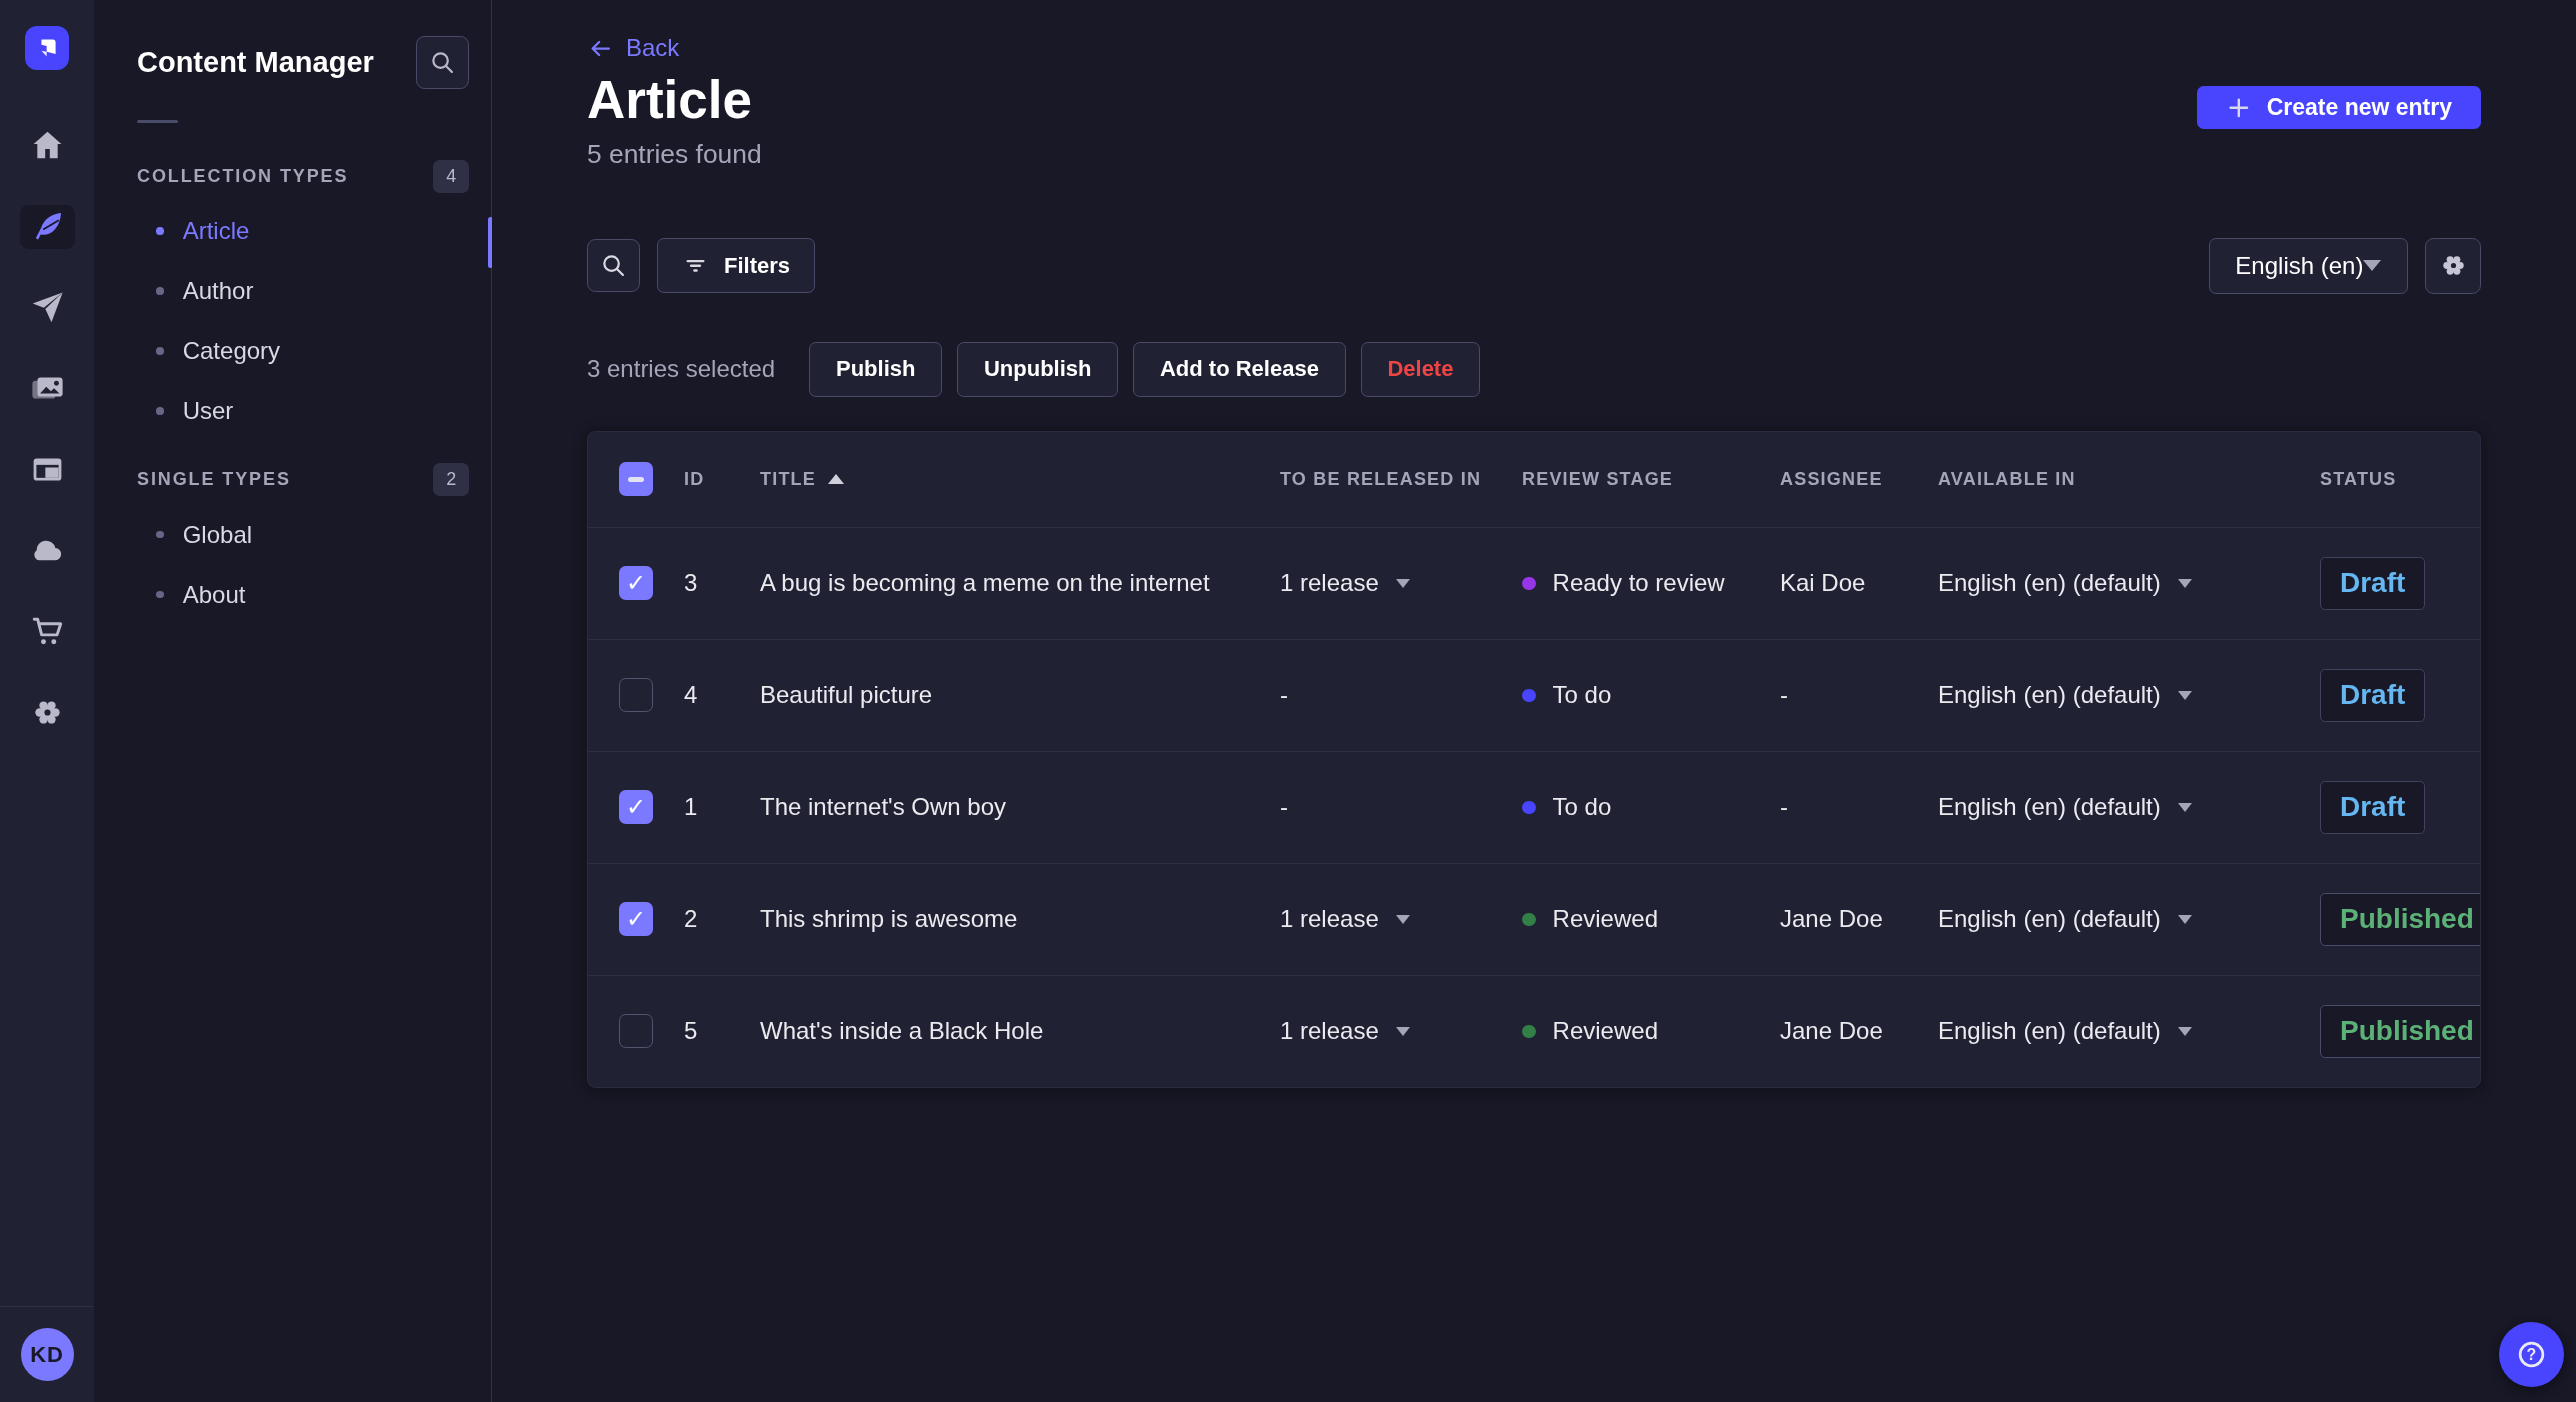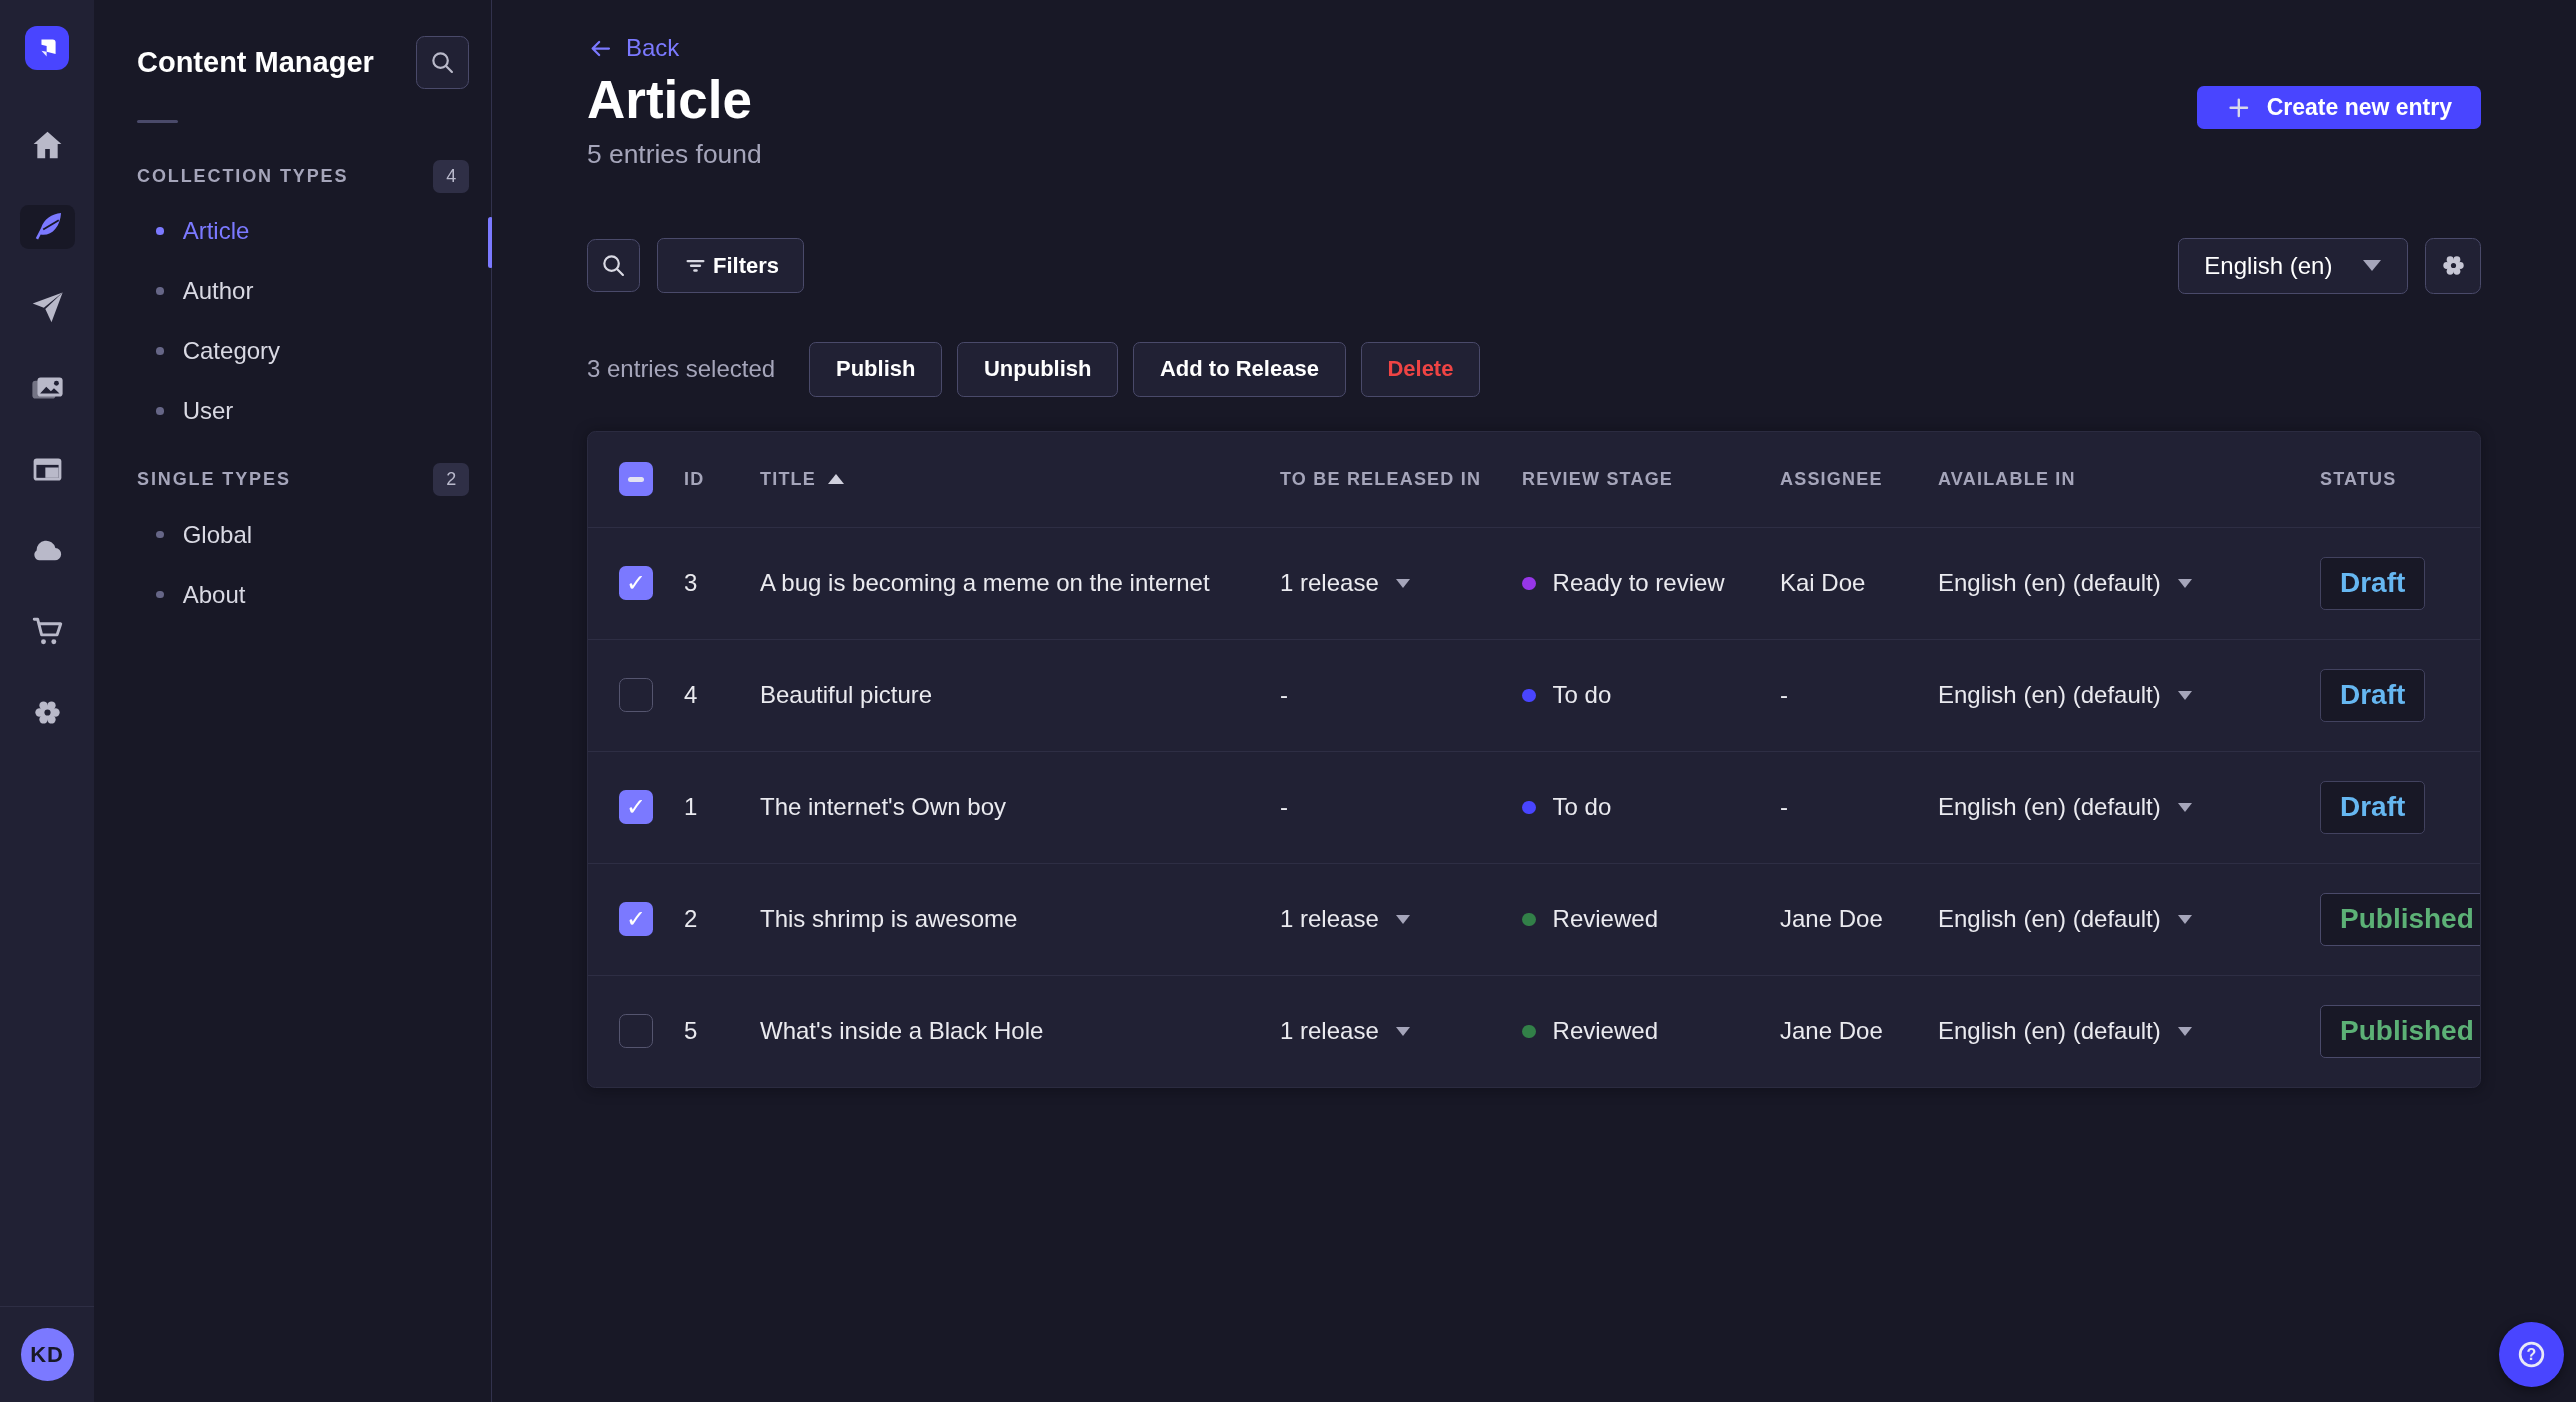--- a/index.html
+++ b/index.html
@@ -39,22 +39,22 @@
   .main{flex:1;position:relative;box-sizing:border-box;padding:0 95px 0 95px;background:#181826;}
   .back-row{margin-top:34px;display:flex;align-items:center;gap:12px;width:max-content;cursor:pointer;}
   .back-label{color:#7b79ff;font-size:24px;}
   .title-row{display:flex;align-items:flex-end;justify-content:space-between;margin-top:8.5px;}
   .page-title{color:#ffffff;font-size:53px;font-weight:bold;margin:0;line-height:1.1;}
   .subtitle{color:#a5a5ba;font-size:26.4px;margin-top:10.2px;}
   .primary-btn{height:43px;background:#4945ff;border:none;border-radius:6.8px;color:#fff;font-size:23px;font-weight:bold;display:flex;align-items:center;gap:15.3px;padding:0 29px;cursor:pointer;font-family:inherit;}
 
   .toolbar-row{margin-top:68px;display:flex;align-items:center;justify-content:space-between;}
   .toolbar-left,.toolbar-right{display:flex;align-items:center;gap:17px;}
-  .outline-btn{height:55px;background:#212134;border:1.7px solid #4a4a6a;border-radius:6.8px;color:#fff;font-size:22px;font-weight:bold;display:flex;align-items:center;gap:4px;padding:0 24px;cursor:pointer;box-sizing:border-box;font-family:inherit;}
-  .select-btn{height:56px;background:#212134;border:1.7px solid #4a4a6a;border-radius:6.8px;color:#fff;font-size:24px;font-weight:normal;display:flex;align-items:center;gap:31px;padding:0 25.6px;cursor:pointer;box-sizing:border-box;font-family:inherit;}
+  .outline-btn{height:55px;background:#212134;border:1.7px solid #4a4a6a;border-radius:6.8px;color:#fff;font-size:22px;font-weight:bold;display:flex;align-items:center;gap:15px;padding:0 24px;cursor:pointer;box-sizing:border-box;font-family:inherit;}
+  .select-btn{height:56px;background:#212134;border:1.7px solid #4a4a6a;border-radius:6.8px;color:#fff;font-size:24px;font-weight:normal;display:flex;align-items:center;padding:0 25.6px;cursor:pointer;box-sizing:border-box;font-family:inherit;}
   .caret-down{width:0;height:0;border-left:9.4px solid transparent;border-right:9.4px solid transparent;border-top:11px solid #a5a5ba;}
   .icon-btn.big{width:56px;height:56px;}
 
   .selection-row{margin-top:48px;display:flex;align-items:center;gap:15.3px;}
   .selection-text{color:#a5a5ba;font-size:24px;margin-right:19px;}
   .action-btn{height:55px;background:#212134;border:1.7px solid #4a4a6a;border-radius:6.8px;color:#fff;font-size:22px;font-weight:bold;padding:0 25.6px;cursor:pointer;font-family:inherit;}
   .action-btn.danger{color:#ef4444;}
 
   
   .card{margin-top:34px;background:#212134;border:0.9px solid #2b2b40;border-radius:8.5px;box-shadow:0 1.7px 13.6px rgba(3,3,10,.35);overflow:hidden;}

